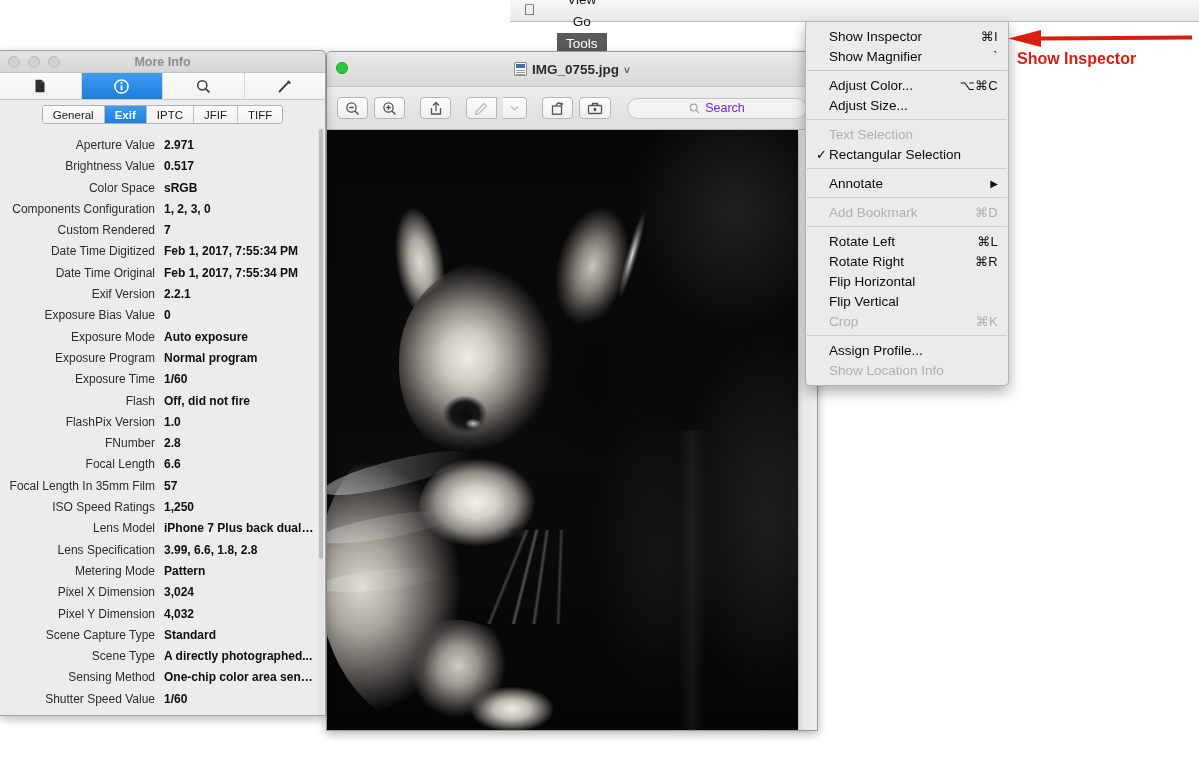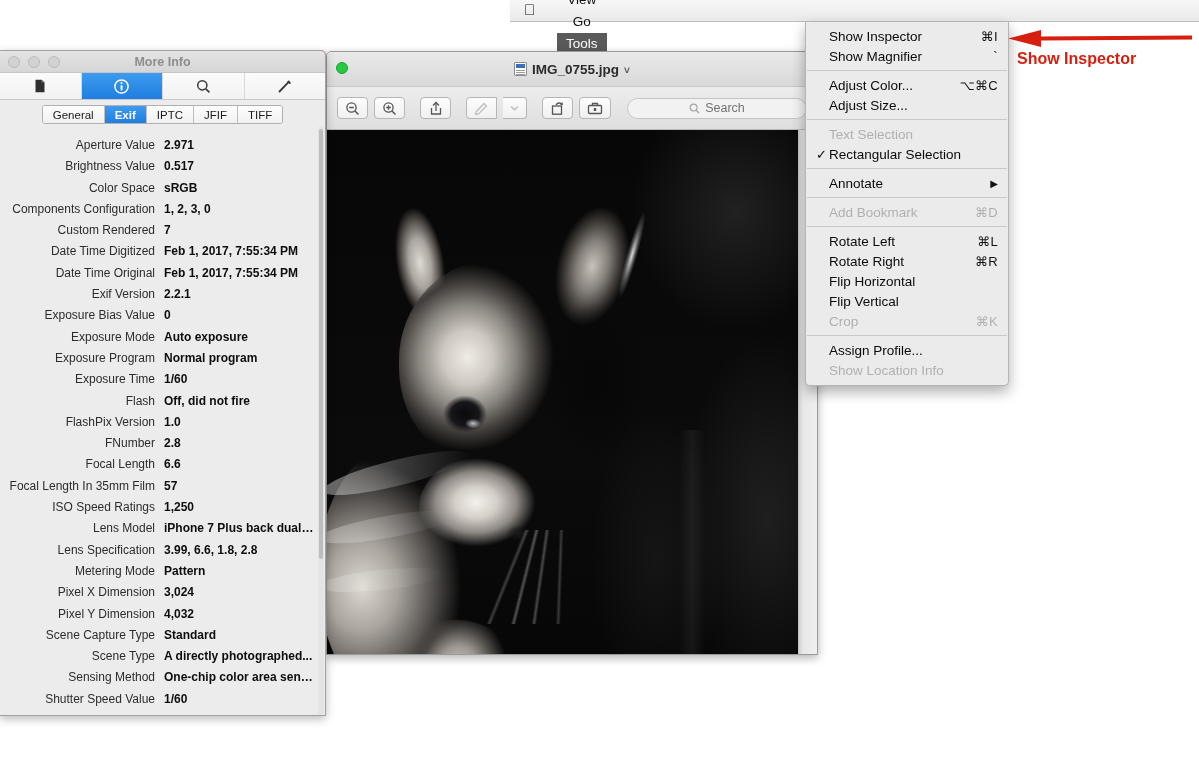--- a/index.html
+++ b/index.html
@@ -47,21 +47,21 @@
   }
   .mrow .chk { width: 13px; display: inline-block; font-size: 13px; }
   .mrow .lbl { flex: 1; }
   .mrow .key { color: #111; font-size: 13px; letter-spacing: 0.3px; padding-left: 12px; }
   .mrow.disabled .lbl, .mrow.disabled .key { color: #b0b0b0; }
   .mrow .submenu-arrow { font-size: 10px; color: #111; }
   .msep { height: 1px; background: #c9c9c9; margin: 4px 1px; }
 
   
   .prevwin {
-    position: absolute; left: 326px; top: 51px; width: 492px; height: 604px;
+    position: absolute; left: 326px; top: 51px; width: 492px; height: 680px;
     background: #ececec;
     border: 1px solid #9a9a9a;
     border-radius: 5px 5px 0 0;
     box-shadow: 0 3px 10px rgba(0,0,0,0.30);
     overflow: hidden;
     z-index: 10;
   }
   .prev-title {
     position: relative; height: 35px;
     background: linear-gradient(to bottom, #e9e9e9 0%, #d9d9d9 100%);
@@ -104,21 +104,21 @@
   }
   .tbtn.pair { border-radius: 4px 0 0 4px; min-width: 30px; }
   .tbtn.pair2 { border-radius: 0 4px 4px 0; min-width: 19px; border-left: none; }
   .tbtn.gap { margin-left: 9px; }
   .tbtn.disabled { color: #b8b8b8; }
   .tbtn svg { display: block; }
   .searchbox {
     margin-left: 10px; flex: 1; height: 21px;
     background: #f2f2f2; border: 1px solid #c4c4c4; border-radius: 11px;
     display: flex; align-items: center; justify-content: center; gap: 5px;
-    color: #737373; font-size: 12.5px;
+    color: #6d28d9; font-size: 12.5px;
   }
 
   .photo-wrap {
     position: relative; height: 601px; background: #eeeeee;
     display: flex; align-items: flex-start; justify-content: flex-start;
   }
   .photo {
     position: relative; width: 473px; height: 601px; overflow: hidden;
     background: #050505;
   }

